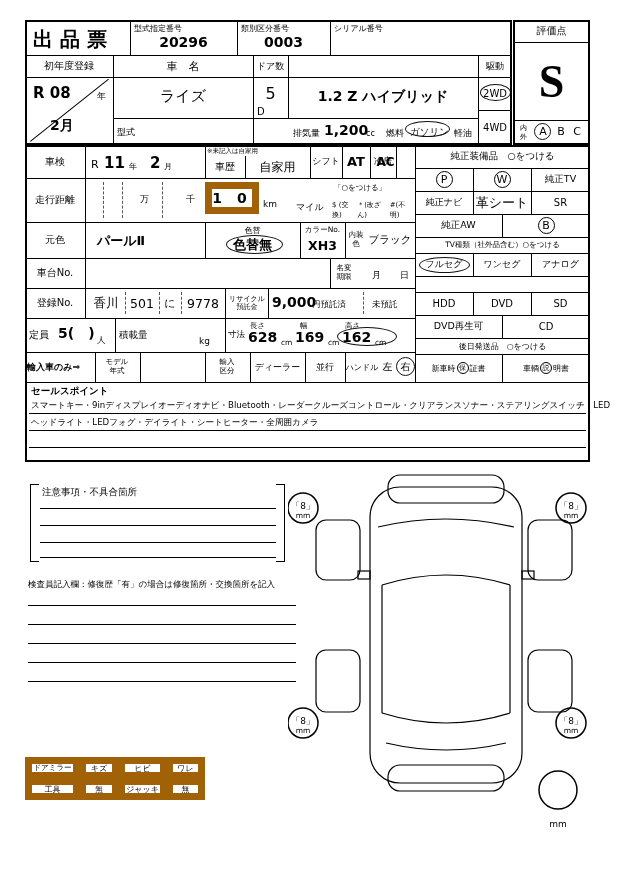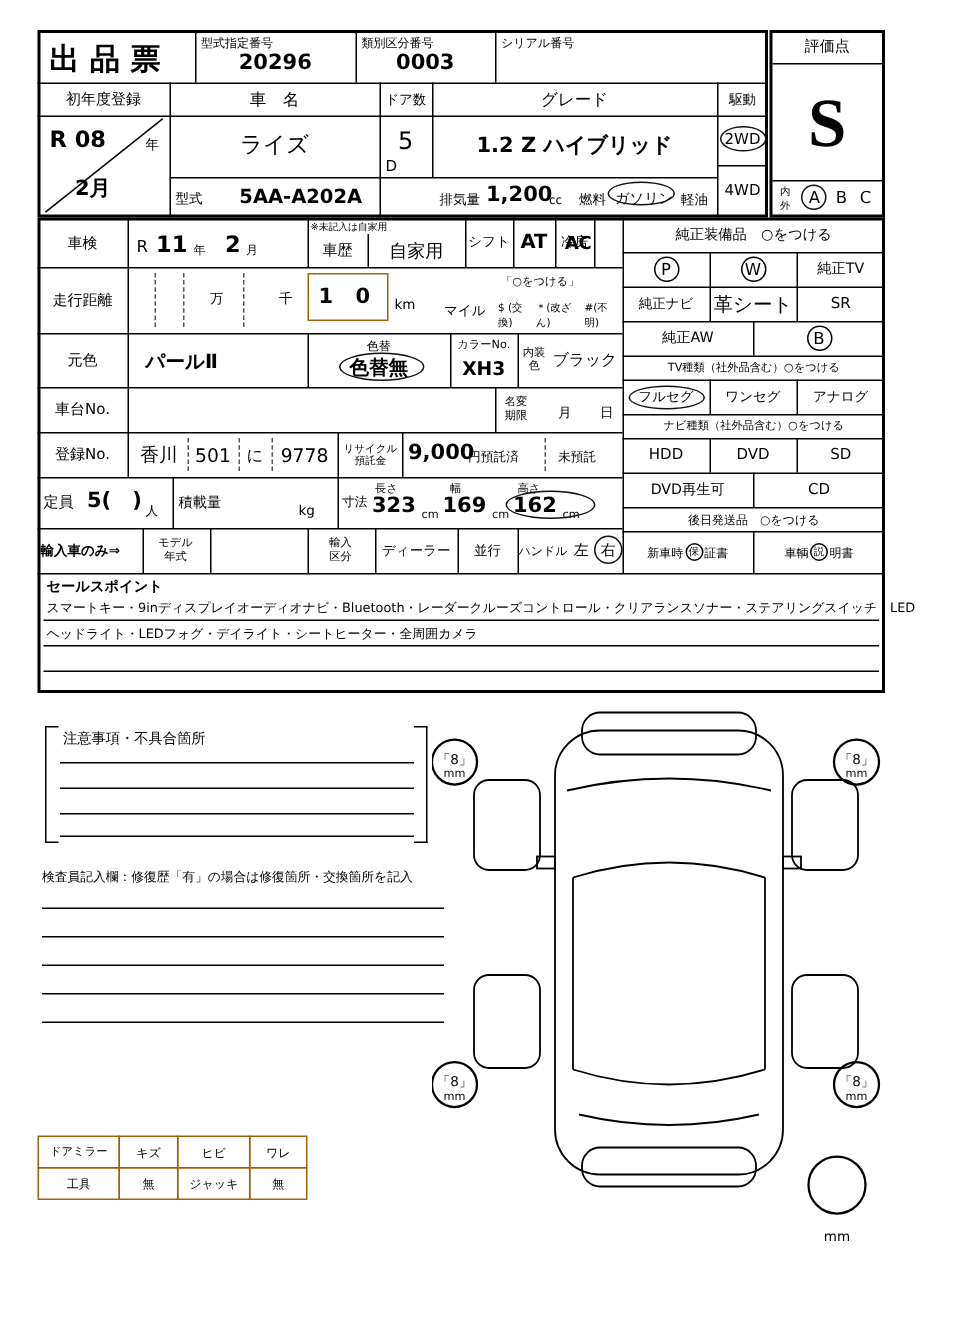--- a/index.html
+++ b/index.html
@@ -1,20 +1,20 @@
 <!DOCTYPE html>
 <html><head>
 <meta charset="utf-8">
 <style>
   *{margin:0;padding:0;box-sizing:border-box}
   html,body{width:640px;height:880px;background:#fff;color:#000;
     font-family:"DejaVu Sans","Liberation Sans",sans-serif;}
   .sheet{position:relative;width:640px;height:880px;background:#fff;overflow:hidden}
   .a{position:absolute}
-  .bd{border:1px solid #a16207}
+  .bd{border:7px solid #a16207}
   .bd2{border:2px solid #000}
   .vl{position:absolute;width:1px;background:#000}
   .hl{position:absolute;height:1px;background:#000}
   .vld{position:absolute;width:0;border-left:1px dashed #555}
   .c{display:flex;align-items:center;justify-content:center;text-align:center}
   .cl{display:flex;align-items:center;justify-content:center;border:1.2px solid #000;border-radius:50%}
   .cl2{display:inline-flex;align-items:center;justify-content:center;border:1px solid #000;border-radius:50%;
        width:12px;height:12px;font-size:7px;margin:0 1px}
   .b{font-weight:bold}
   .ell{position:absolute;border:1.5px solid #111;border-radius:50%;background:transparent}
@@ -45,31 +45,29 @@
   <div class="vl" style="left:113px;top:55px;height:90px"></div>
   <div class="vl" style="left:253px;top:55px;height:90px"></div>
   <div class="vl" style="left:288px;top:55px;height:63px"></div>
   <div class="vl" style="left:478px;top:55px;height:90px"></div>
   <div class="hl" style="left:113px;top:118px;width:365px"></div>
   <div class="hl" style="left:478px;top:110px;width:34px"></div>
 
   <div class="a c" style="left:25px;top:55px;width:88px;height:22px;font-size:10px">初年度登録</div>
   <div class="a c" style="left:113px;top:55px;width:140px;height:22px;font-size:11px">車　名</div>
   <div class="a c" style="left:253px;top:55px;width:35px;height:22px;font-size:9px">ドア数</div>
-  <div class="a c" style="left:288px;top:55px;width:190px;height:22px;font-size:11px">グレード</div>
   <div class="a c" style="left:478px;top:55px;width:34px;height:22px;font-size:9px">駆動</div>
 
   <div class="a b" style="left:33px;top:84px;font-size:15px">R 08</div>
   <div class="a" style="left:97px;top:90px;font-size:9px">年</div>
   <div class="a b" style="left:50px;top:117px;font-size:14px">2月</div>
   <div class="slash" style="left:30px;top:141px;width:100px;transform:rotate(-38.5deg)"></div>
 
   <div class="a c" style="left:113px;top:78px;width:140px;height:36px;font-size:15px">ライズ</div>
   <div class="a" style="left:117px;top:126px;font-size:9px">型式</div>
-  <div class="a c b" style="left:148px;top:120px;width:105px;height:23px;font-size:13px">5AA-A202A</div>
 
   <div class="a c" style="left:253px;top:78px;width:35px;height:30px;font-size:16px">5</div>
   <div class="a" style="left:257px;top:106px;font-size:10px">D</div>
 
   <div class="a c b" style="left:288px;top:79px;width:190px;height:36px;font-size:14px">1.2 Z ハイブリッド</div>
 
   <div class="a" style="left:293px;top:127px;font-size:9px">排気量</div>
   <div class="a b" style="left:324px;top:122px;font-size:14px">1,200</div>
   <div class="a" style="left:366px;top:129px;font-size:8px">cc</div>
   <div class="a" style="left:386px;top:127px;font-size:9px">燃料</div>
@@ -192,21 +190,21 @@
 
   <div class="vl" style="left:115px;top:318px;height:34px"></div>
   <div class="vl" style="left:225px;top:318px;height:34px"></div>
   <div class="a" style="left:29px;top:328px;font-size:10px">定員</div>
   <div class="a b" style="left:58px;top:325px;font-size:14px">5(　)</div>
   <div class="a" style="left:97px;top:335px;font-size:8.5px">人</div>
   <div class="a" style="left:119px;top:329px;font-size:9.5px">積載量</div>
   <div class="a" style="left:199px;top:336px;font-size:9px">kg</div>
   <div class="a" style="left:228px;top:329px;font-size:8.5px">寸法</div>
   <div class="a" style="left:250px;top:321px;font-size:7.5px">長さ</div>
-  <div class="a b" style="left:248px;top:329px;font-size:14px">323</div>
+  <div class="a b" style="left:248px;top:329px;font-size:14px">628</div>
   <div class="a" style="left:281px;top:338px;font-size:7.5px">cm</div>
   <div class="a" style="left:300px;top:321px;font-size:7.5px">幅</div>
   <div class="a b" style="left:295px;top:329px;font-size:14px">169</div>
   <div class="a" style="left:328px;top:338px;font-size:7.5px">cm</div>
   <div class="a" style="left:345px;top:321px;font-size:7.5px">高さ</div>
   <div class="a b" style="left:342px;top:329px;font-size:14px">162</div>
   <div class="a" style="left:375px;top:338px;font-size:7.5px">cm</div>
   <div class="ell" style="left:337px;top:327px;width:60px;height:19px"></div>
 
   <div class="vl" style="left:95px;top:352px;height:30px"></div>
@@ -268,21 +266,20 @@
 
   <div class="a c" style="left:415px;top:237px;width:175px;height:16px;font-size:7.5px">TV種類（社外品含む）○をつける</div>
 
   <div class="vl" style="left:473px;top:253px;height:23px"></div>
   <div class="vl" style="left:531px;top:253px;height:23px"></div>
   <div class="a c" style="left:415px;top:253px;width:58px;height:23px;font-size:9px">フルセグ</div>
   <div class="ell" style="left:419px;top:257px;width:51px;height:16px"></div>
   <div class="a c" style="left:473px;top:253px;width:58px;height:23px;font-size:9px">ワンセグ</div>
   <div class="a c" style="left:531px;top:253px;width:59px;height:23px;font-size:9px">アナログ</div>
 
-  <div class="a c" style="left:415px;top:276px;width:175px;height:16px;font-size:7.5px">ナビ種類（社外品含む）○をつける</div>
 
   <div class="vl" style="left:473px;top:292px;height:23px"></div>
   <div class="vl" style="left:531px;top:292px;height:23px"></div>
   <div class="a c" style="left:415px;top:292px;width:58px;height:23px;font-size:10px">HDD</div>
   <div class="a c" style="left:473px;top:292px;width:58px;height:23px;font-size:10px">DVD</div>
   <div class="a c" style="left:531px;top:292px;width:59px;height:23px;font-size:10px">SD</div>
 
   <div class="vl" style="left:502px;top:315px;height:23px"></div>
   <div class="a c" style="left:415px;top:315px;width:87px;height:23px;font-size:9.5px">DVD再生可</div>
   <div class="a c" style="left:502px;top:315px;width:88px;height:23px;font-size:10px">CD</div>

